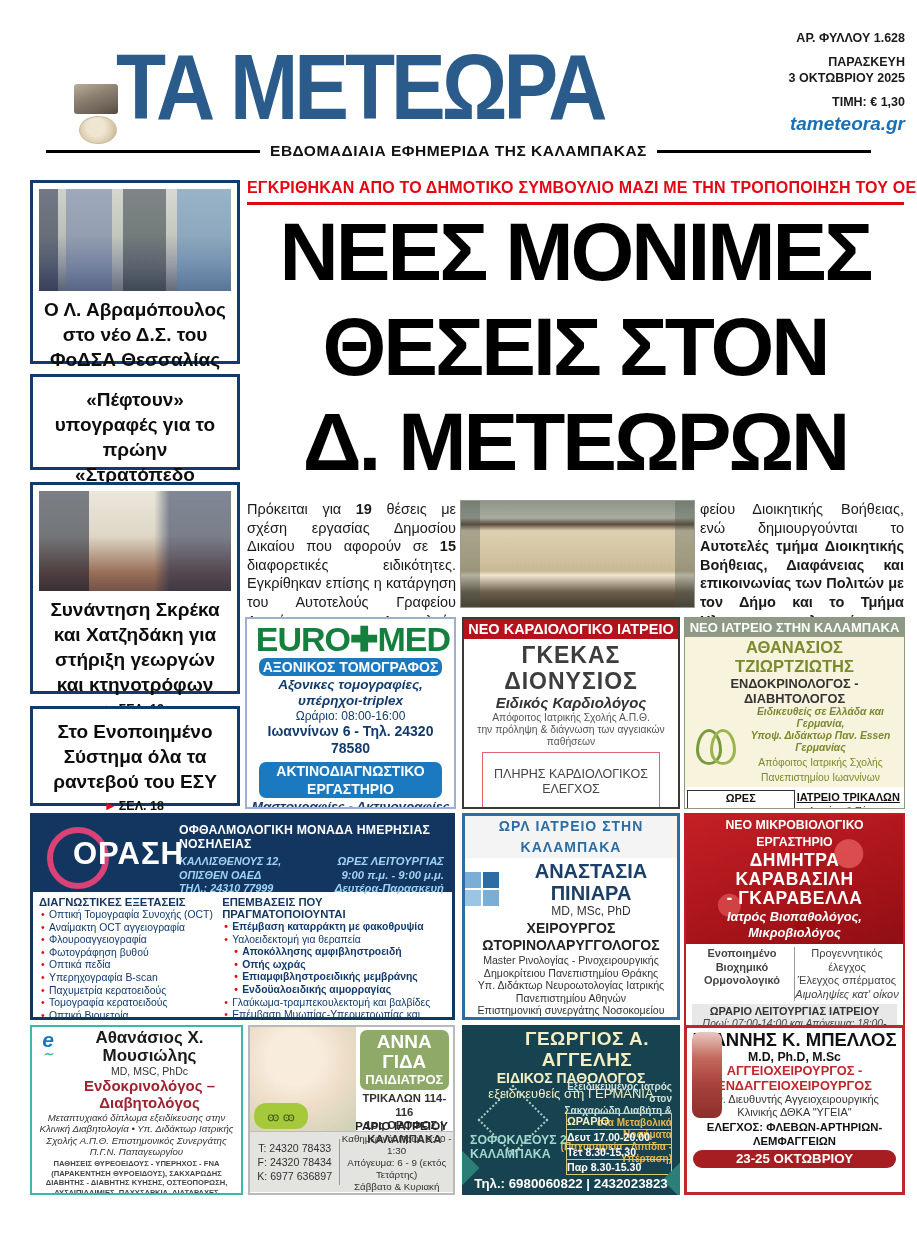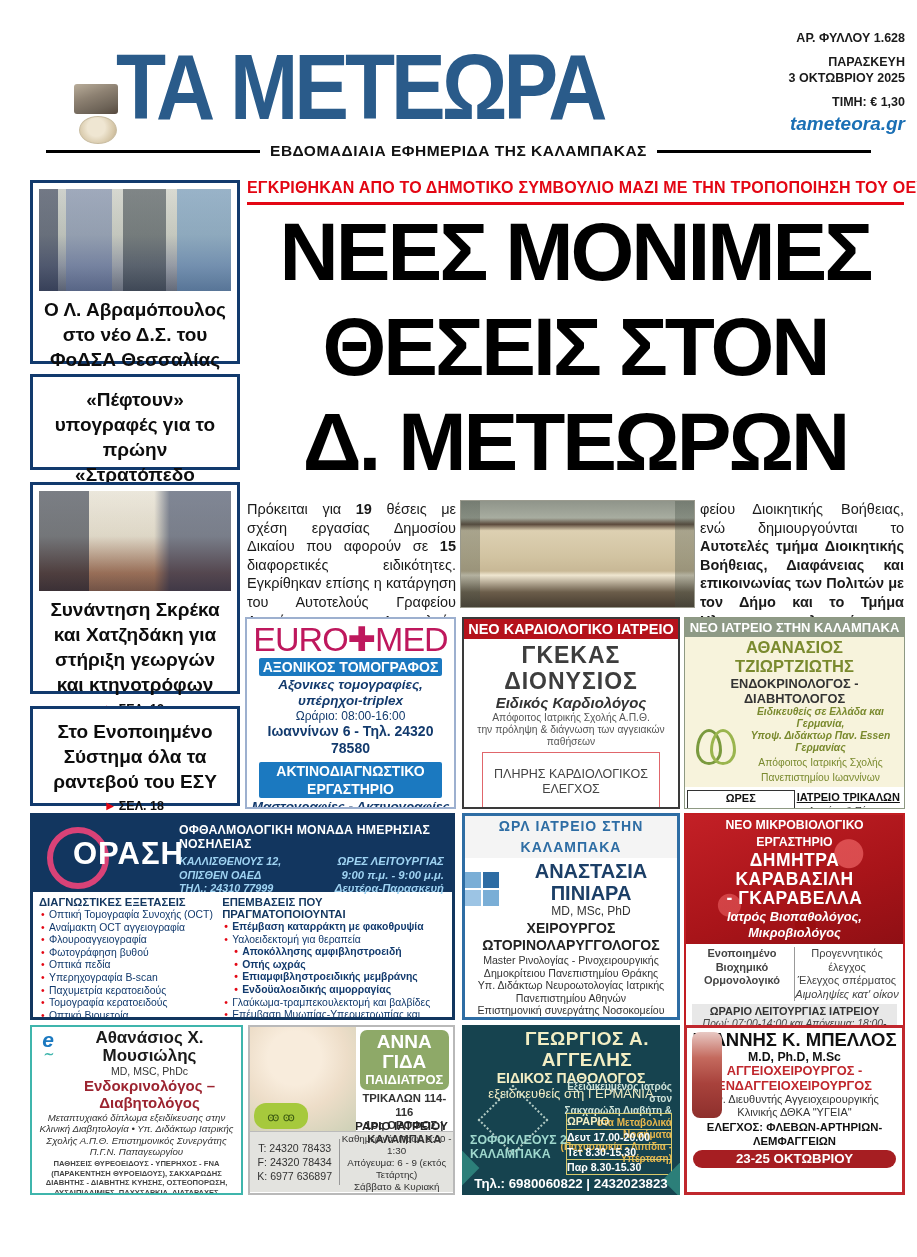--- a/index.html
+++ b/index.html
@@ -50,22 +50,22 @@
      linear-gradient(180deg,#8f948a 0%,#a8ada0 16%,#5c4a3c 22%,#ddd0b2 28%,#d2c4a2 52%,#c8b896 66%,#efe6d0 70%,#6b5d4a 86%,#473c30 100%);}
   .badge{display:inline-block;background:#e30613;color:#fff;font-weight:bold;font-size:11.5px;
     padding:1px 6px 2px 4px;vertical-align:1px;margin-left:4px;white-space:nowrap;}
   .badge .tri{font-size:9px;margin-right:3px;}
 
   
   .ad{box-sizing:border-box;background:#fff;overflow:hidden;}
 
   
   .euromed{left:245px;top:617px;width:211px;height:192px;border:2px solid #9db0cf;text-align:center;padding:2px 4px;}
-  .em-logo{font-size:34px;font-weight:normal;color:#be185d;letter-spacing:-1px;line-height:36px;}
-  .em-band{background:#1b79c0;color:#fff;font-weight:bold;font-size:14px;line-height:18px;margin:1px 8px;border-radius:2px;}
+  .em-logo{font-size:34px;font-weight:bold;color:#15803d;letter-spacing:-1px;line-height:36px;text-align:right;}
+  .em-band{background:#1b79c0;color:#fff;font-weight:bold;font-size:14px;line-height:18px;margin:1px 8px;border-radius:7px;}
   .em-t1{font-size:13.5px;font-weight:bold;font-style:italic;color:#123a6d;line-height:16px;}
   .em-t2{font-size:12px;color:#123a6d;line-height:14px;}
   .em-t3{font-size:14px;font-weight:bold;color:#123a6d;line-height:17px;}
 
   
   .gkekas{left:462px;top:617px;width:218px;height:192px;border:2px solid #3a3a3a;text-align:center;}
   .gk-head{background:#b5121b;color:#fff;font-weight:bold;font-size:14.5px;line-height:20px;}
   .gk-name{font-size:23px;font-weight:bold;color:#3d3d3d;letter-spacing:1px;line-height:26px;margin-top:3px;}
   .gk-spec{font-size:15px;font-weight:bold;font-style:italic;color:#333;line-height:18px;}
   .gk-sm{font-size:10.3px;color:#555;line-height:12px;}

